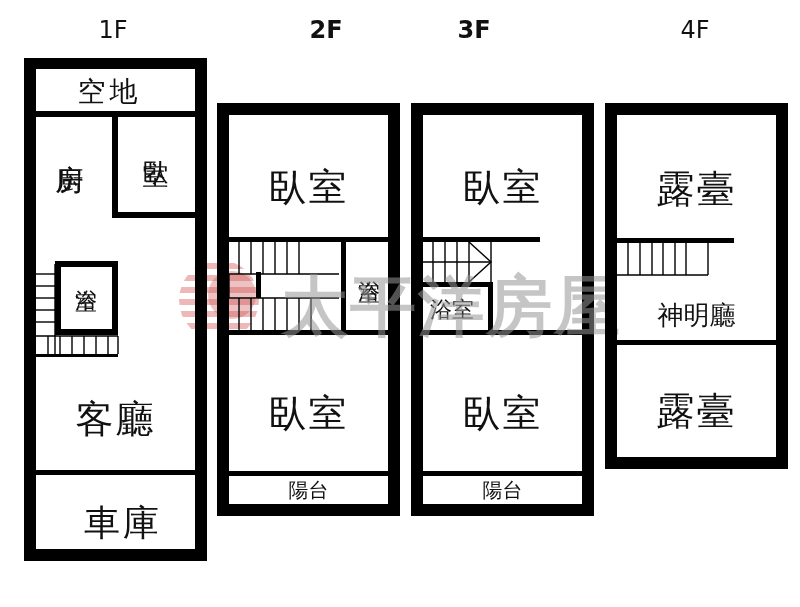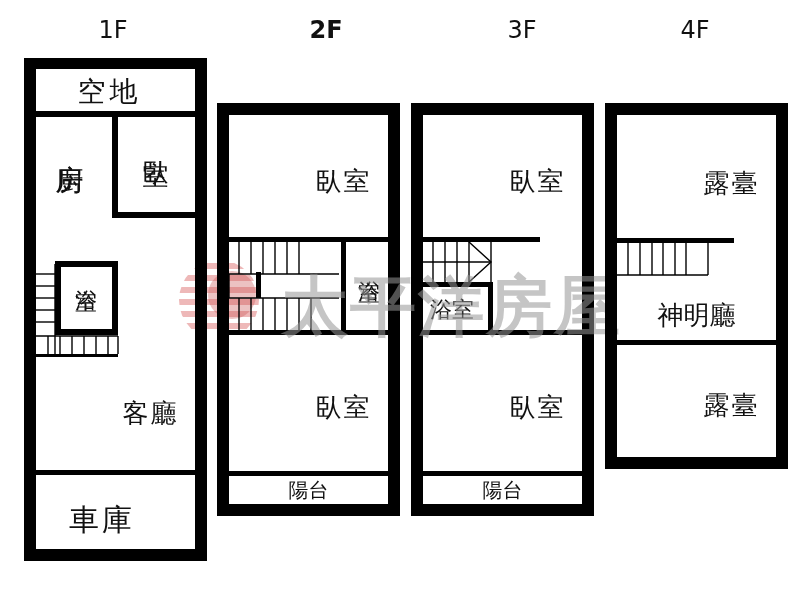--- a/index.html
+++ b/index.html
@@ -1,37 +1,37 @@
 <!DOCTYPE html>
 <html><head>
 <meta charset="utf-8">
 <style>
   html, body { margin:0; padding:0; background:#fff; }
   body { width:800px; height:607px; position:relative; overflow:hidden;
          font-family:"DejaVu Sans", "Liberation Sans", sans-serif; color:#111; }
   .floor-label { position:absolute; top:16px; font-size:24px; width:60px; text-align:center; }
   .wall { position:absolute; background:#000; }
   .room-label { position:absolute; text-align:center; white-space:nowrap; line-height:1; }
-  .big { font-size:26px; letter-spacing:2px;margin-left:35px; }
+  .big { font-size:38px; letter-spacing:2px; }
   .mid { font-size:28px; }
   .small { font-size:22px; }
   .vert { writing-mode:vertical-rl; text-orientation:upright; }
   .stairs { position:absolute; }
   .stairs line, .stairs polyline { stroke:#000; stroke-width:1.4; fill:none; }
   .watermark { position:absolute; left:174px; top:255px; pointer-events:none; }
   .wm-text { position:absolute; left:282px; top:262px; font-size:66px; color:rgba(150,150,150,0.55);
              font-family:"DejaVu Serif", "Liberation Serif", serif; font-weight:bold; letter-spacing:2px;
              white-space:nowrap; pointer-events:none; }
 </style>
 </head>
 <body>
 
 <div class="floor-label" style="left:83px;">1F</div>
 <div class="floor-label" style="left:296px;font-weight:bold;">2F</div>
-<div class="floor-label" style="left:492px;">3F</div>
+<div class="floor-label" style="left:444px;font-weight:bold;">3F</div>
 <div class="floor-label" style="left:665px;">4F</div>
 
 <svg class="watermark" width="90" height="90" viewBox="0 0 90 90">
   <defs>
     <clipPath id="wc">
         <circle cx="45" cy="45" r="40"></circle>
       </clipPath>
   </defs>
   <g clip-path="url(#wc)" fill="#e8a0a0" opacity="0.75">
     <rect x="0" y="8" width="90" height="6"></rect>
@@ -80,21 +80,21 @@
     <line x1="60" y1="72" x2="60" y2="90"></line>
     <line x1="72" y1="72" x2="72" y2="90"></line>
     <line x1="82" y1="72" x2="82" y2="90"></line>
   </svg>
 
   <div class="room-label mid" style="left:36px; top:78px; width:147px; letter-spacing:4px;">空地</div>
   <div class="room-label mid vert" style="left:55px; top:142px;">廚房</div>
   <div class="room-label small vert" style="left:143px; top:140px; font-size:26px;">臥室</div>
   <div class="room-label small vert" style="left:75px; top:272px;">浴室</div>
   <div class="room-label big" style="left:36px; top:400px; width:159px;">客廳</div>
-  <div class="room-label mid" style="left:36px; top:505px; width:132px; font-size:30px; letter-spacing:3px;">車庫</div>
+  <div class="room-label mid" style="left:36px; top:505px; width:132px; font-size:36px; letter-spacing:3px;padding-left:21px;">車庫</div>
 </div>
 
 <div>
   <div class="wall" style="left:217px; top:103px; width:183px; height:12px;"></div>
   <div class="wall" style="left:217px; top:103px; width:12px; height:413px;"></div>
   <div class="wall" style="left:388px; top:103px; width:12px; height:413px;"></div>
   <div class="wall" style="left:217px; top:504px; width:183px; height:12px;"></div>
 
   <div class="wall" style="left:229px; top:237px; width:159px; height:5px;"></div>
 

